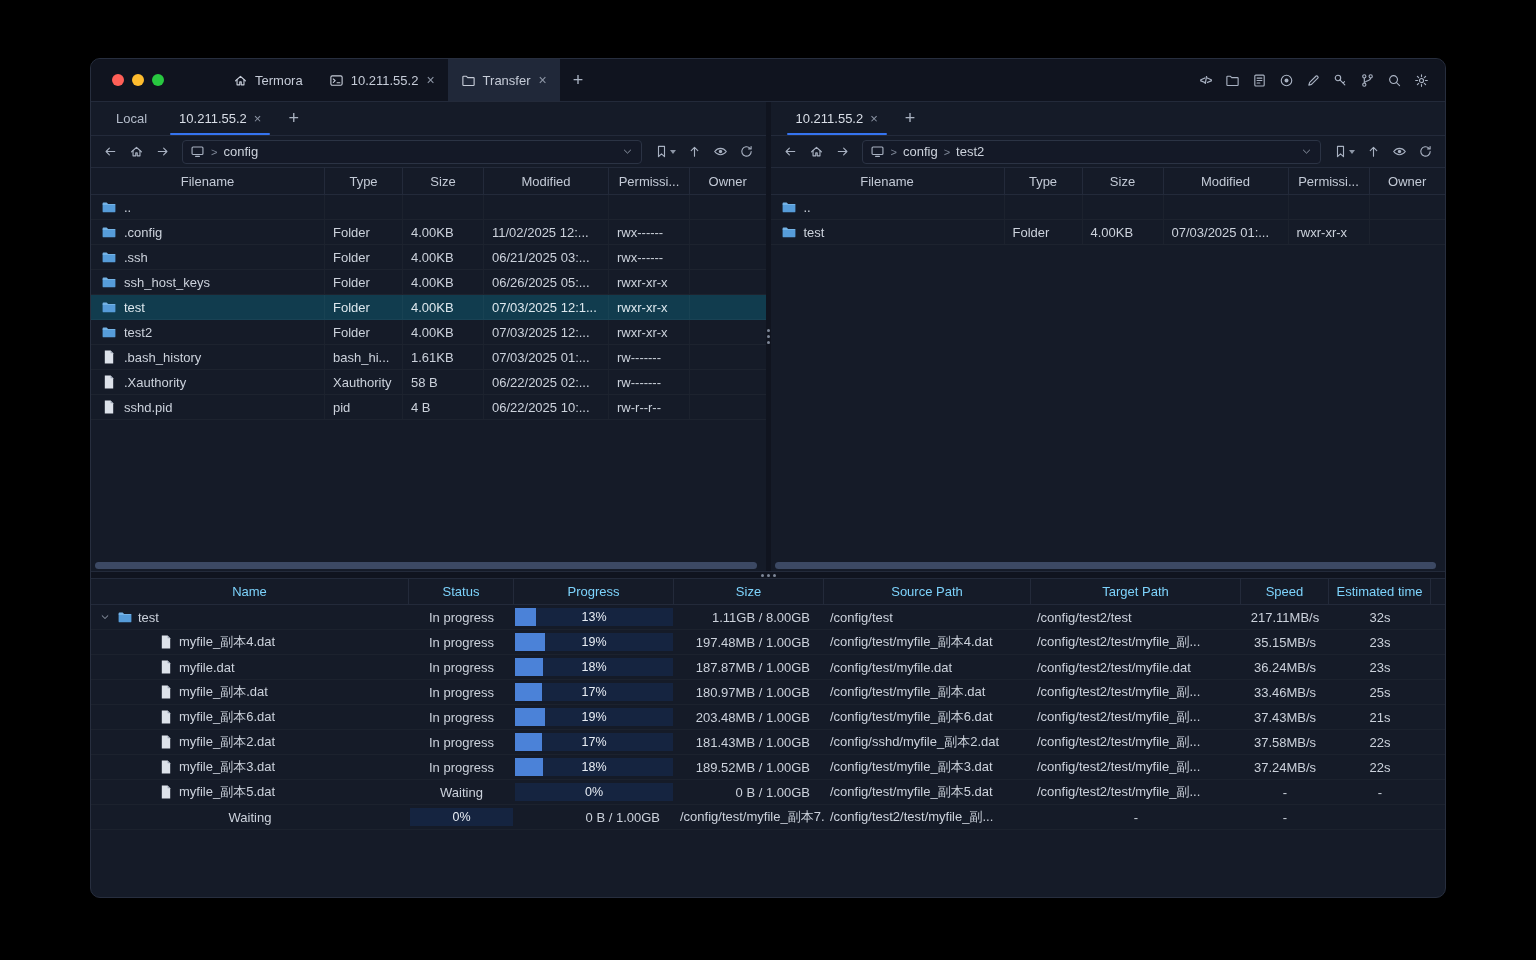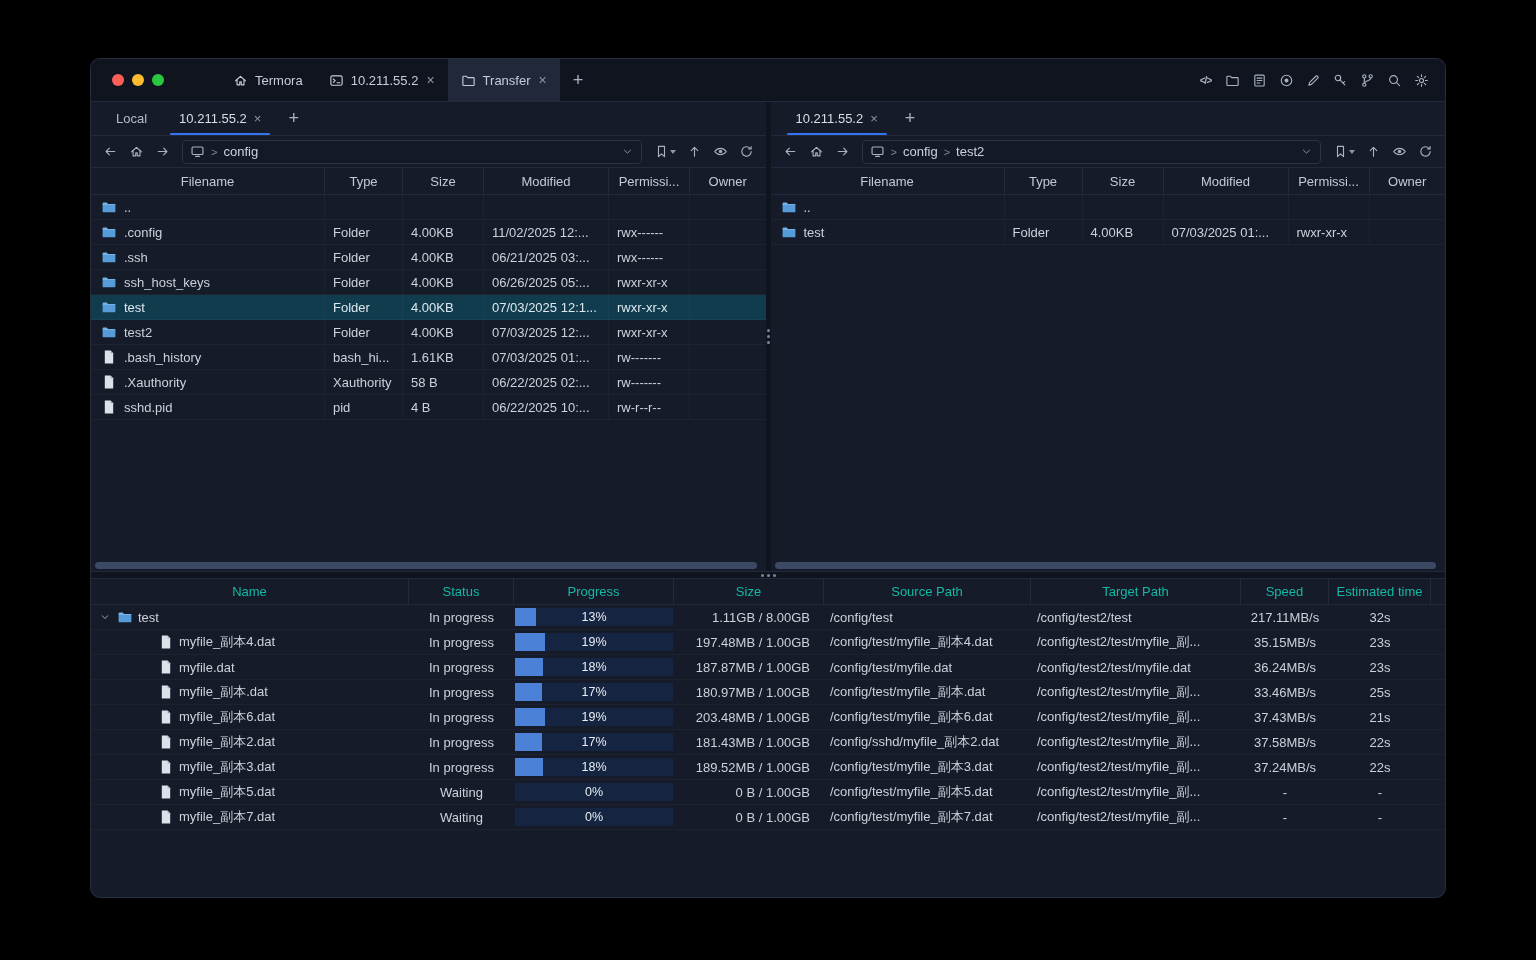--- a/index.html
+++ b/index.html
@@ -88,21 +88,21 @@
 
   
   .h-splitter { height:8px; flex-shrink:0; background:#10141f; display:flex; align-items:center;
                 justify-content:center; gap:3px; cursor:row-resize;
                 border-top:1px solid #232a3a; border-bottom:1px solid #232a3a; }
 
   
   .transfer-area { height:318px; flex-shrink:0; display:flex; flex-direction:column; font-size:13px;
                    --tcols:318px 105px 160px 150px 207px 210px 88px 102px 1fr; }
   .tr-header { display:grid; grid-template-columns:var(--tcols); height:26px; flex-shrink:0;
-               border-bottom:1px solid #232a3a; color:#14b8a6; }
+               border-bottom:1px solid #232a3a; color:#7dd3fc; }
   .tr-rows { flex:1 1 auto; overflow:hidden; }
   .tr-row { display:grid; grid-template-columns:var(--tcols); height:25px; align-items:stretch;
             border-bottom:1px solid rgba(255,255,255,0.03); }
   .tr-row .c { display:flex; align-items:center; padding:0 6px; white-space:nowrap; overflow:hidden; }
   .tr-row .c.name { gap:5px; padding-left:6px; }
   .tr-row.indent .c.name { padding-left:47px; }
   .chev { width:15px; flex-shrink:0; display:flex; justify-content:center; color:#a9b2c2; }
   .chev svg { width:12px; height:12px; }
   .hidden-chev { visibility:hidden; }
   .c.status { justify-content:center; }
@@ -834,34 +834,20 @@
     </div>
     <div class="c size">0 B / 1.00GB</div>
     <div class="c src">/config/test/myfile_副本5.dat</div>
     <div class="c tgt">/config/test2/test/myfile_副...</div>
     <div class="c speed">-</div>
     <div class="c eta">-</div>
     <div class="c filler"></div>
   </div>
 
   <div class="tr-row indent">
-    <div class="c name">
-      <span class="chev hidden-chev">
-              <svg viewBox="0 0 16 16" fill="none" stroke="currentColor" stroke-width="1.2" stroke-linecap="round" stroke-linejoin="round">
-                <path d="M4.2 6.3L8 10l3.8-3.7"></path>
-              </svg>
-            </span>
-      <span class="ficon">
-              <svg viewBox="0 0 16 16">
-                <path d="M3.8 1.6h5.8l2.6 2.6v10.2H3.8z" fill="#dde2ea"></path>
-                <path d="M9.6 1.6v2.6h2.6z" fill="#9aa4b4"></path>
-              </svg>
-            </span>
-      <span>myfile_副本7.dat</span>
-    </div>
     <div class="c status">Waiting</div>
     <div class="c prog">
       <div class="track">
         <div class="fill" style="width: 0%;"></div>
         <span class="plabel">0%</span>
       </div>
     </div>
     <div class="c size">0 B / 1.00GB</div>
     <div class="c src">/config/test/myfile_副本7.dat</div>
     <div class="c tgt">/config/test2/test/myfile_副...</div>

